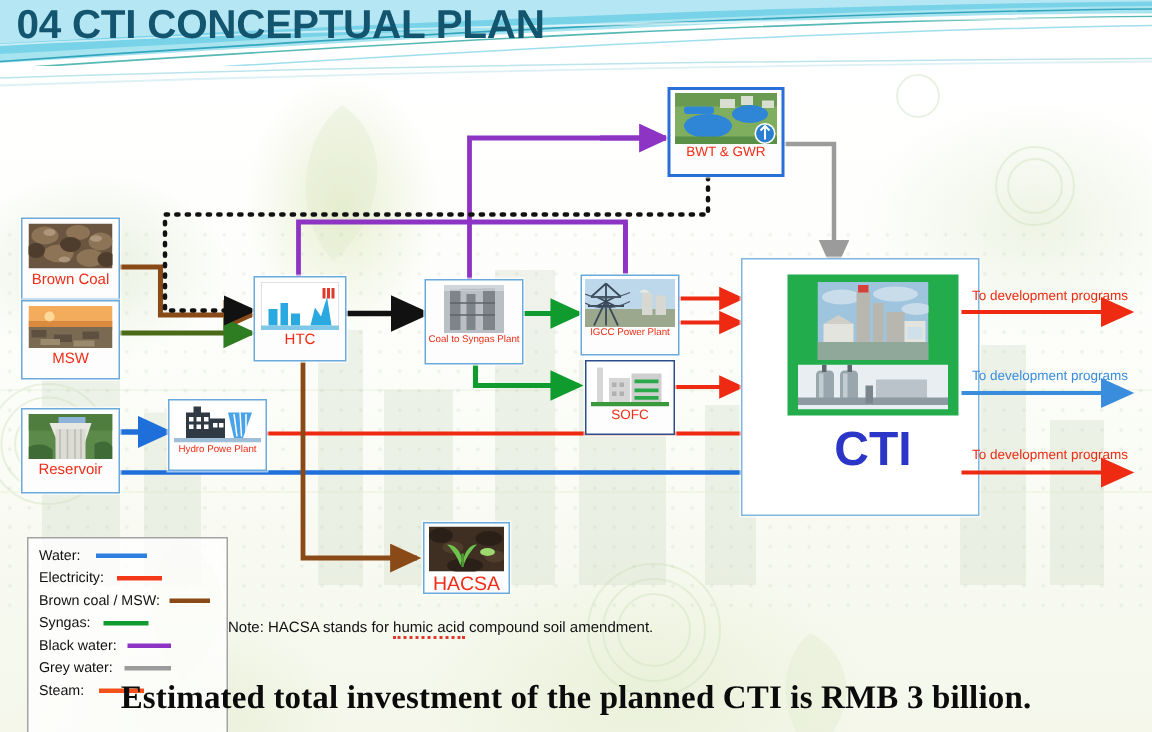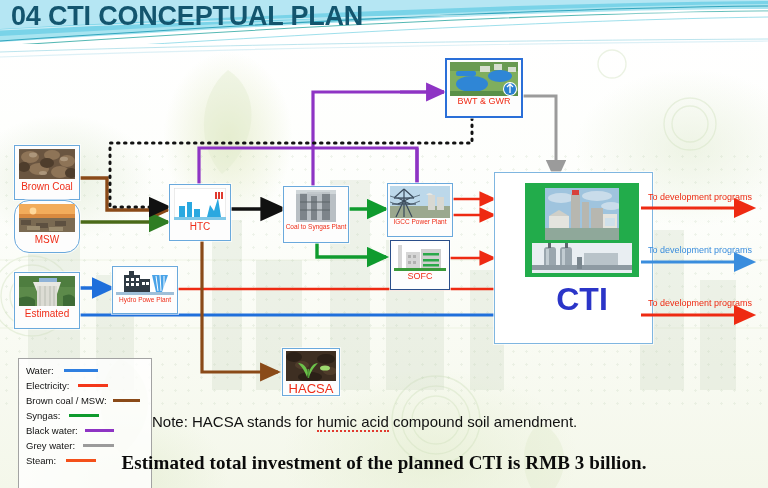--- a/index.html
+++ b/index.html
@@ -40,25 +40,25 @@
   .outlabel{position:absolute;font-size:9px;white-space:nowrap;z-index:16;}
 
   
   .legend{position:absolute;left:18px;top:358px;width:134px;height:160px;
     border:1px solid #a3a3a3;background:rgba(255,255,255,.80);z-index:30;
     padding:4px 0 0 0;box-sizing:border-box;}
   .legend-row{display:flex;align-items:center;height:15px;padding-left:7px;}
   .legend-row .lbl{font-size:9.5px;color:#111;white-space:nowrap;}
   .legend-row .swatch{height:3px;margin-left:5px;}
 
-  .note{position:absolute;left:152px;top:413px;font-size:15px;color:#111;z-index:30;white-space:nowrap;}
+  .note{position:absolute;left:152px;top:413px;font-size:10px;color:#111;z-index:30;white-space:nowrap;}
   .note .squig{border-bottom:2px dotted #e03a2f;padding-bottom:0px;}
 
   .investment{position:absolute;left:0;top:452px;width:768px;text-align:center;
-    font-family:"Liberation Serif",serif;font-weight:bold;font-size:19px;color:#0b0b0b;
+    font-family:"Liberation Serif",serif;font-weight:bold;font-size:22px;color:#0b0b0b;
     z-index:30;letter-spacing:.1px;}
 
   svg.wires{position:absolute;left:0;top:0;width:768px;height:488px;z-index:8;}
   svg.wires-top{position:absolute;left:0;top:0;width:768px;height:488px;z-index:18;}
 </style>
 </head>
 <body>
 
 <div id="stage">
 
@@ -197,21 +197,21 @@
         </g>
       <g fill="#b7a288" opacity=".75">
           <ellipse cx="14" cy="6" rx="4" ry="2.4"></ellipse>
           <ellipse cx="45" cy="10" rx="4" ry="2.2"></ellipse>
           <ellipse cx="24" cy="24" rx="4" ry="2"></ellipse>
         </g>
     </svg>
     <div class="cap" style="font-size:10px;margin-top:3px;">Brown Coal</div>
   </div>
 
-  <div class="node" style="left:14px;top:200px;width:64px;height:48px;padding:3px 0 0 0;border-radius:15px;">
+  <div class="node" style="left:14px;top:200px;width:64px;height:48px;padding:3px 0 0 0;">
     <svg class="thumb" width="56" height="28" viewBox="0 0 56 28">
       <rect width="56" height="14" fill="#f2ac5b"></rect>
         <rect y="10" width="56" height="6" fill="#d98a3f"></rect>
       <rect y="14" width="56" height="14" fill="#7a6a52"></rect>
       <g fill="#5d5040">
           <rect x="2" y="16" width="10" height="5"></rect>
           <rect x="17" y="19" width="12" height="5"></rect>
           <rect x="36" y="17" width="11" height="5"></rect>
         </g>
       <g fill="#9a8b6e">
@@ -232,21 +232,21 @@
       <g stroke="#b8bcb2" stroke-width="1">
           <path d="M21 10 V30"></path>
           <path d="M26 10 V30"></path>
           <path d="M31 10 V30"></path>
           <path d="M35 10 V30"></path>
         </g>
       <path d="M0 22 Q 10 18 16 24 L16 30 H0 Z" fill="#3e6b36"></path>
       <path d="M44 20 Q 52 16 56 22 L56 30 H44 Z" fill="#3e6b36"></path>
       <path d="M20 2 H38 V6 H20 Z" fill="#8fb3d8"></path>
     </svg>
-    <div class="cap" style="font-size:10px;margin-top:3px;">Estimated</div>
+    <div class="cap" style="font-size:10px;margin-top:3px;">Reservoir</div>
   </div>
 
   <div class="node" style="left:112px;top:266px;width:64px;height:44px;padding:2px 0 0 0;">
     <svg class="thumb" width="58" height="26" viewBox="0 0 58 26">
       <rect width="58" height="26" fill="#ffffff"></rect>
       <g fill="#2f3a44">
         <rect x="8" y="6" width="16" height="17"></rect>
           <rect x="13" y="2" width="5" height="5"></rect>
         <rect x="24" y="10" width="10" height="13"></rect>
       </g>

